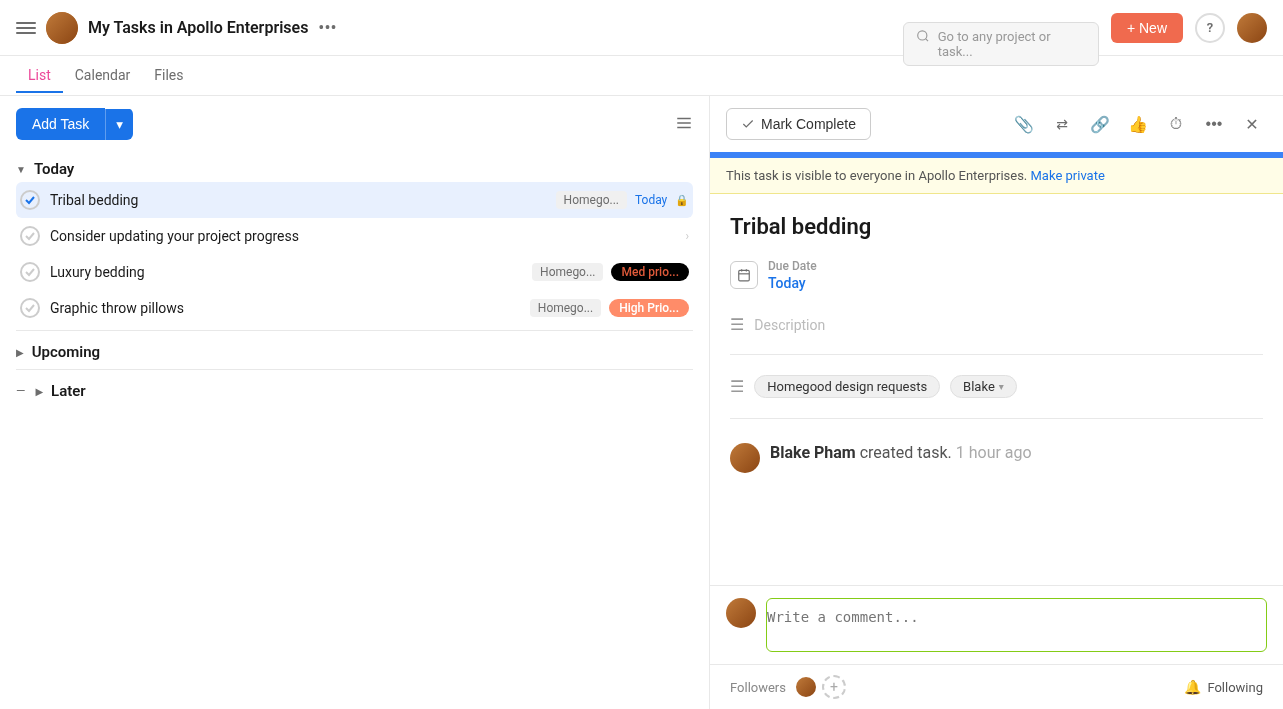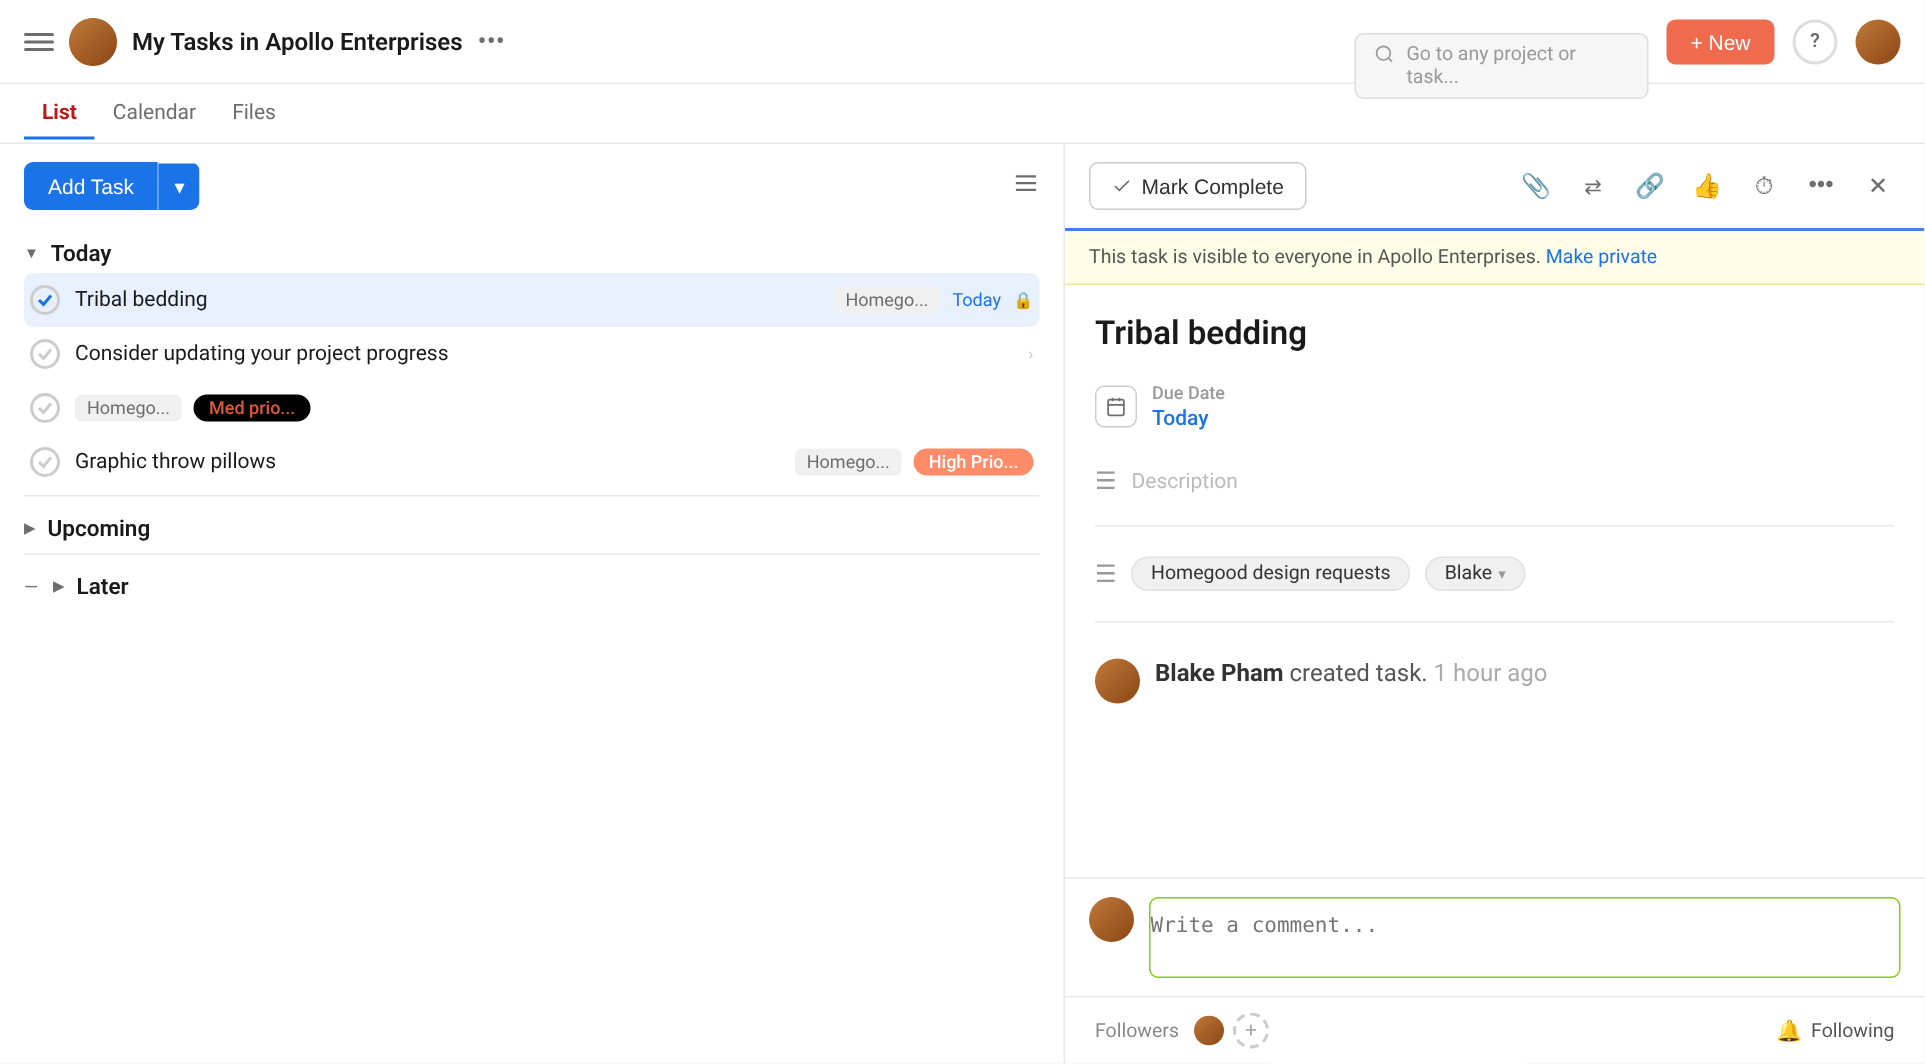--- a/index.html
+++ b/index.html
@@ -17,21 +17,21 @@
     .header-right { display: flex; align-items: center; gap: 12px; }
     .search-bar { display: flex; align-items: flex-start; gap: 8px; background: #f6f6f6; border: 1px solid #ddd; border-radius: 6px; padding: 6px 12px; width: 196px; cursor: pointer; margin-top: 33px; }
     .search-bar span { color: #999; font-size: 13px; }
     .new-btn { display: flex; align-items: flex-end; gap: 6px; background: #f06a4e; color: #fff; border: none; border-radius: 6px; padding: 7px 16px; font-size: 14px; font-weight: 500; cursor: pointer; }
     .help-btn { width: 30px; height: 30px; border-radius: 50%; border: 2px solid #ddd; display: flex; align-items: center; justify-content: center; color: #6d6d6d; cursor: pointer; font-size: 13px; font-weight: 600; }
     .user-avatar { width: 30px; height: 30px; border-radius: 50%; background: linear-gradient(135deg, #c07a3a, #8b4513); cursor: pointer; }
 
     
     .tabs { display: flex; align-items: center; gap: 0; background: #fff; border-bottom: 1px solid #e8e8e8; padding: 0 16px; height: 40px; }
     .tab { padding: 8px 12px; font-size: 14px; color: #6d6d6d; cursor: pointer; border-bottom: 2px solid transparent; }
-    .tab.active { color: #b91c1c; border-bottom: 2px solid #1a73e8; font-weight: 700; }
+    .tab.active { color: #ec4899; border-bottom: 2px solid #1a73e8; font-weight: 400; }
 
     
     .main { display: flex; height: calc(709px - 96px); }
 
     
     .left-panel { width: 710px; background: #fff; border-right: 1px solid #e8e8e8; overflow-y: auto; padding: 12px 16px; }
     .toolbar { display: flex; align-items: center; justify-content: space-between; margin-bottom: 12px; }
     .add-task-btn-group { display: flex; align-items: center; border-radius: 6px; overflow: hidden; }
     .add-task-btn { background: #1a73e8; color: #fff; border: none; padding: 8px 16px; font-size: 14px; font-weight: 500; cursor: pointer; }
     .add-task-dropdown { background: #1a73e8; color: #fff; border: none; border-left: 1px solid rgba(255,255,255,0.3); padding: 8px 10px; cursor: pointer; }
@@ -55,21 +55,21 @@
     .task-due.today { color: #1a73e8; }
     .tag-badge { font-size: 12px; padding: 2px 10px; border-radius: 12px; font-weight: 500; }
     .tag-med { background: #000000; color: #e05a3a; }
     .tag-high { background: #ff8c69; color: #fff; }
     .task-chevron { color: #ccc; font-size: 12px; }
     .lock-icon { color: #999; font-size: 11px; }
     .divider-line { height: 1px; background: #e8e8e8; margin: 4px 0; }
 
     
     .right-panel { flex: 1; background: #fff; display: flex; flex-direction: column; overflow: hidden; }
-    .right-toolbar { display: flex; align-items: center; padding: 12px 16px; border-bottom: 2px solid #3b82f6; gap: 8px; }
+    .right-toolbar { display: flex; align-items: center; padding: 12px 16px; border-bottom: 6px solid #3b82f6; gap: 8px; }
     .mark-complete-btn { display: flex; align-items: center; gap: 6px; border: 1px solid #ccc; border-radius: 6px; padding: 7px 14px; font-size: 14px; color: #333; cursor: pointer; background: #fff; }
     .mark-complete-btn svg { color: #6d6d6d; }
     .toolbar-actions { display: flex; align-items: center; gap: 8px; margin-left: auto; }
     .action-btn { width: 30px; height: 30px; border-radius: 6px; display: flex; align-items: center; justify-content: center; color: #6d6d6d; cursor: pointer; border: none; background: transparent; font-size: 16px; }
 
     
     .notification-bar { background: #fffde7; padding: 10px 16px; font-size: 13px; color: #555; border-bottom: 1px solid #f0e68c; }
     .make-private-link { color: #1a73e8; cursor: pointer; text-decoration: none; }
 
     
@@ -201,20 +201,21 @@
         <span class="task-chevron">›</span>
       </div>
     </div>
 
     <div class="task-item">
       <div class="task-check">
         <svg viewBox="0 0 10 10" fill="none" stroke="#ccc" stroke-width="2">
             <polyline points="1,5 4,8 9,2"></polyline>
           </svg>
       </div>
+      <span class="task-name">Luxury bedding</span>
       <div class="task-meta">
         <span class="task-project">Homego...</span>
         <span class="tag-badge tag-med">Med prio...</span>
       </div>
     </div>
 
     <div class="task-item">
       <div class="task-check">
         <svg viewBox="0 0 10 10" fill="none" stroke="#ccc" stroke-width="2">
             <polyline points="1,5 4,8 9,2"></polyline>

